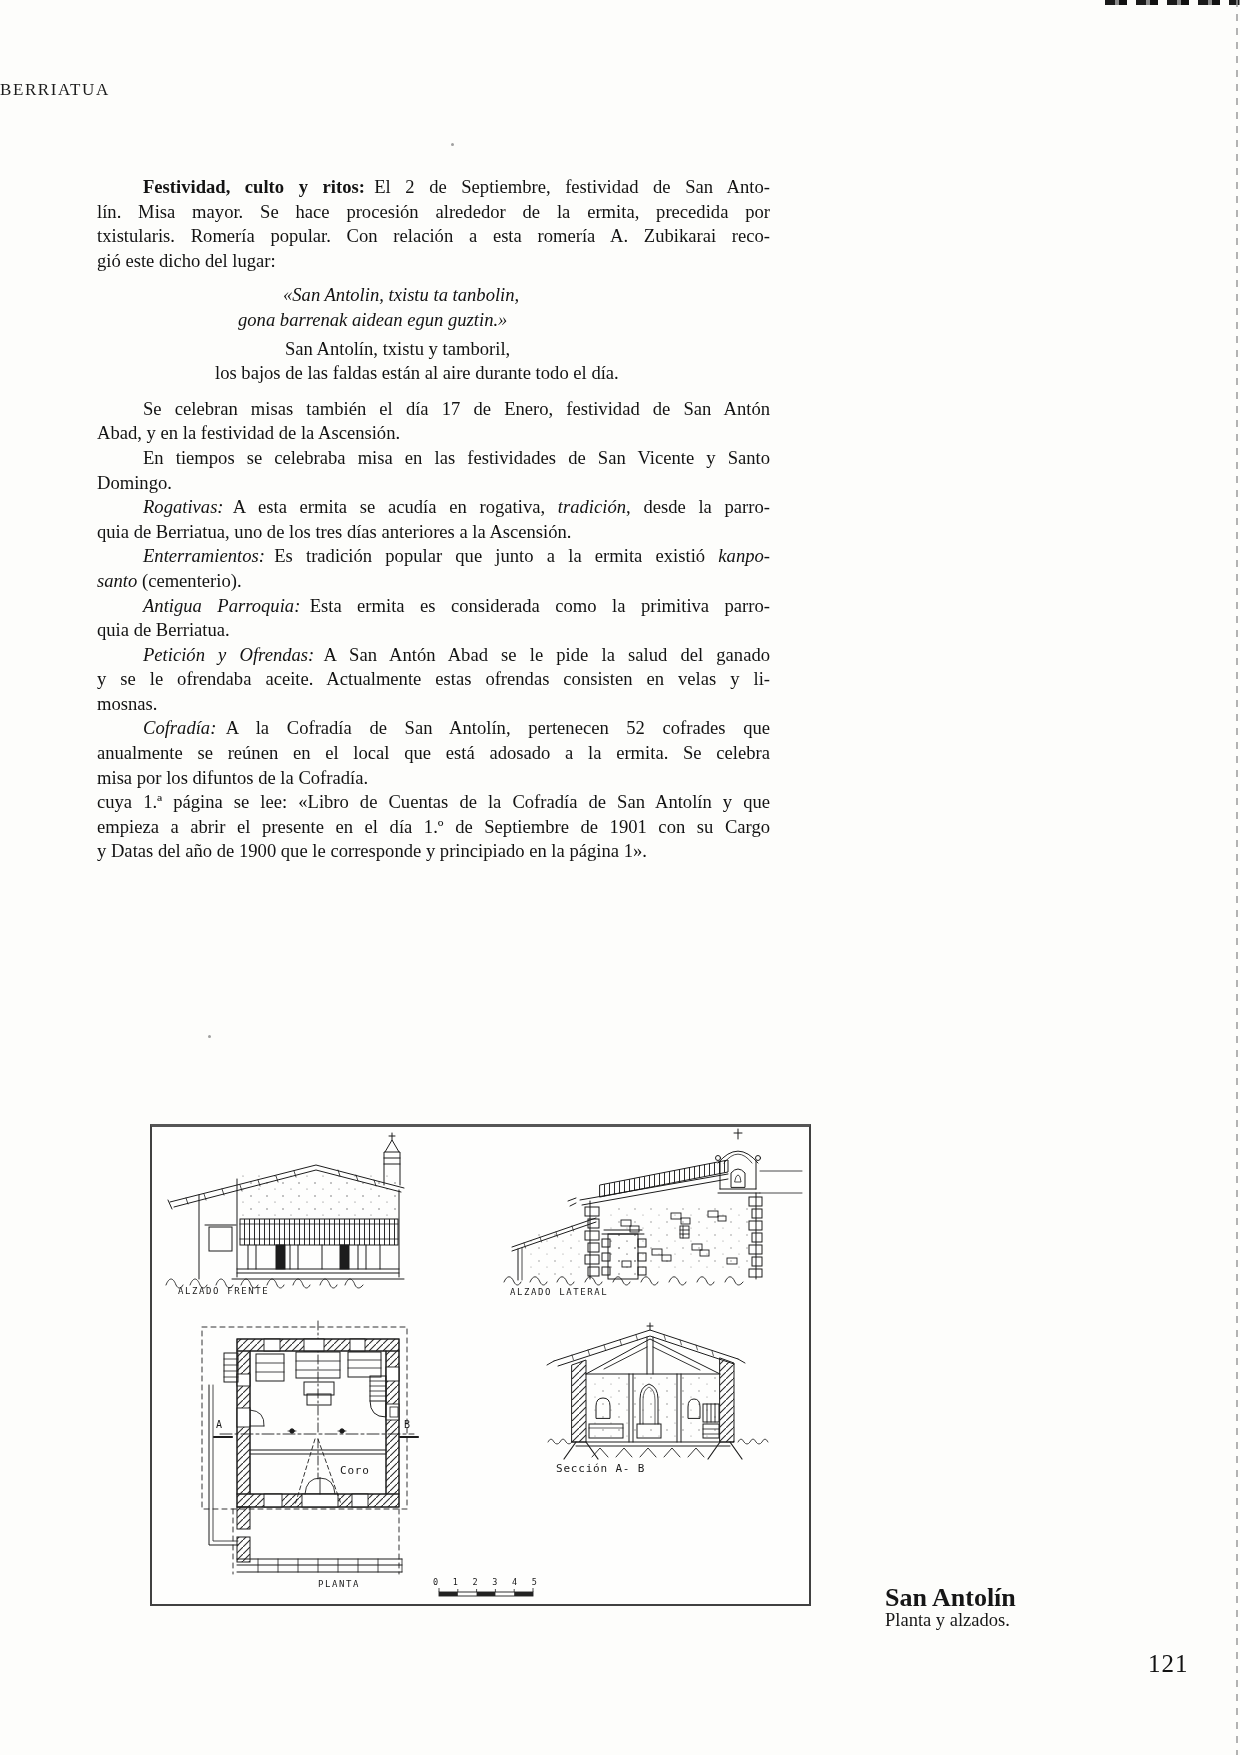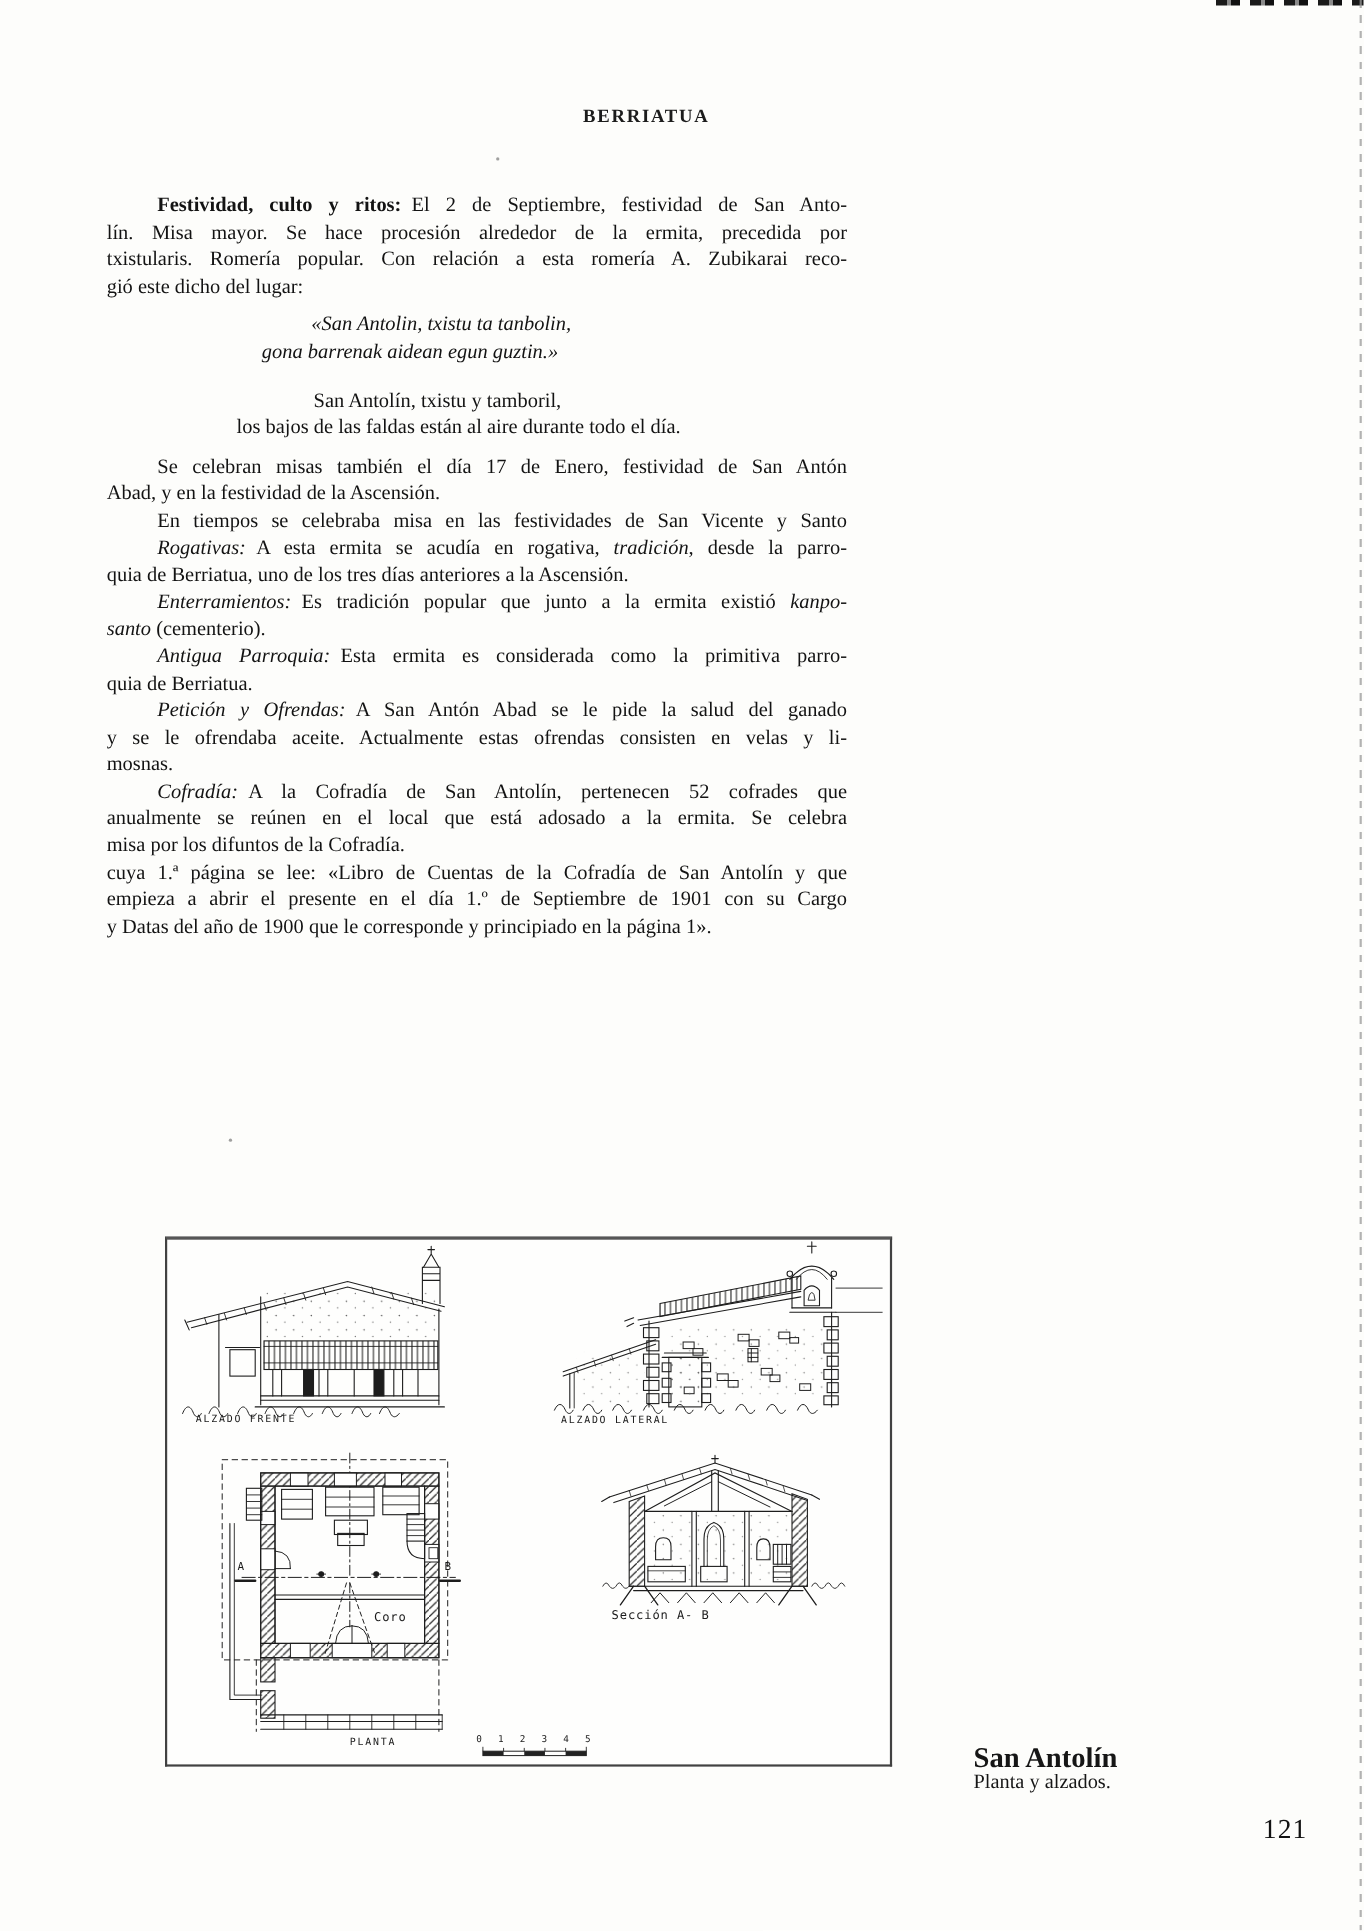--- a/index.html
+++ b/index.html
@@ -1,32 +1,32 @@
 <!DOCTYPE html>
 <html><head>
 <meta charset="utf-8">
 <style>
   html,body{margin:0;padding:0;background:#ffffff;}
   .page{position:relative;width:1240px;height:1755px;background:#fdfdfb;overflow:hidden;
         font-family:"Liberation Serif","DejaVu Serif",serif;color:#161616;}
 
   
-  .running-head{position:absolute;top:96px;left:0;width:1175px;text-align:center;
-    font-size:17px;letter-spacing:1.6px;color:#1c1c1c;font-weight:bold;}
+  .running-head{position:absolute;top:80px;left:0;width:1175px;text-align:left;
+    font-size:17px;letter-spacing:1.6px;color:#1c1c1c;}
 
   
   .text-column{position:absolute;left:97px;top:175px;width:673px;
     font-size:18.6px;line-height:24.6px;color:#131313;}
   .para{margin:0;}
   .line{white-space:nowrap;text-align:justify;}
   .line.just{text-align-last:justify;}
   .seg-b{font-weight:bold;}
   .seg-i{font-style:italic;}
   .p-body .line.first{text-indent:46px;}
-  .p-verse-eusk{margin:10px 0 20px;font-style:italic;}
+  .p-verse-eusk{margin:10px 0 4px;font-style:italic;}
   .p-verse-eusk .line:nth-child(1){margin-left:186px;}
   .p-verse-eusk .line:nth-child(2){margin-left:141px;}
   .p-verse-cast{margin:0 0 11px;}
   .p-verse-cast .line:nth-child(1){margin-left:188px;}
   .p-verse-cast .line:nth-child(2){margin-left:118px;}
 
   
   .figure{position:absolute;left:150px;top:1124px;width:657px;height:477px;
     border:2px solid #414141;border-top:3px solid #565656;background:#fefefd;}
   .figure svg{position:absolute;left:0;top:0;}
@@ -77,20 +77,21 @@
       <div class="para p-verse-cast">
         <div class="line"><span class="seg-n">San Antolín, txistu y tamboril,</span></div>
         <div class="line"><span class="seg-n">los bajos de las faldas están al aire durante todo el día.</span></div>
       </div>
       <div class="para p-body">
         <div class="line just first"><span class="seg-n">Se celebran misas también el día 17 de Enero, festividad de San Antón</span></div>
         <div class="line"><span class="seg-n">Abad, y en la festividad de la Ascensión.</span></div>
       </div>
       <div class="para p-body">
         <div class="line just first"><span class="seg-n">En tiempos se celebraba misa en las festividades de San Vicente y Santo</span></div>
+        <div class="line"><span class="seg-n">Domingo.</span></div>
       </div>
       <div class="para p-body">
         <div class="line just first"><span class="seg-i">Rogativas:</span><span class="seg-n"> A esta ermita se acudía en rogativa, </span><span class="seg-i">tradición</span><span class="seg-n">, desde la parro-</span></div>
         <div class="line"><span class="seg-n">quia de Berriatua, uno de los tres días anteriores a la Ascensión.</span></div>
       </div>
       <div class="para p-body">
         <div class="line just first"><span class="seg-i">Enterramientos:</span><span class="seg-n"> Es tradición popular que junto a la ermita existió </span><span class="seg-i">kanpo-</span></div>
         <div class="line"><span class="seg-i">santo</span><span class="seg-n"> (cementerio).</span></div>
       </div>
       <div class="para p-body">

